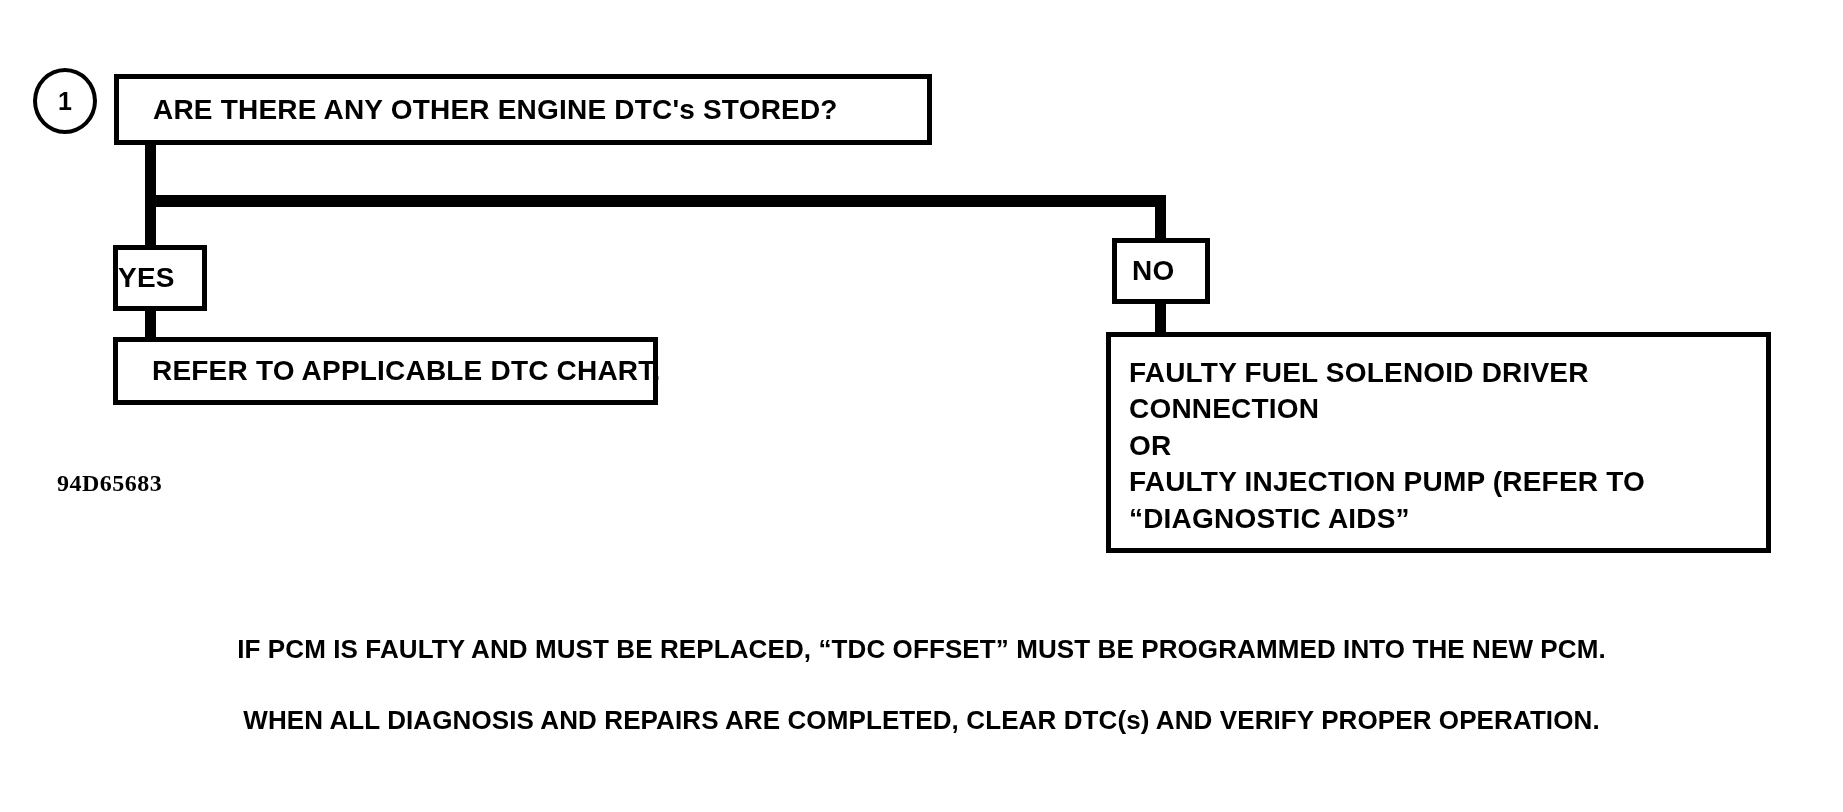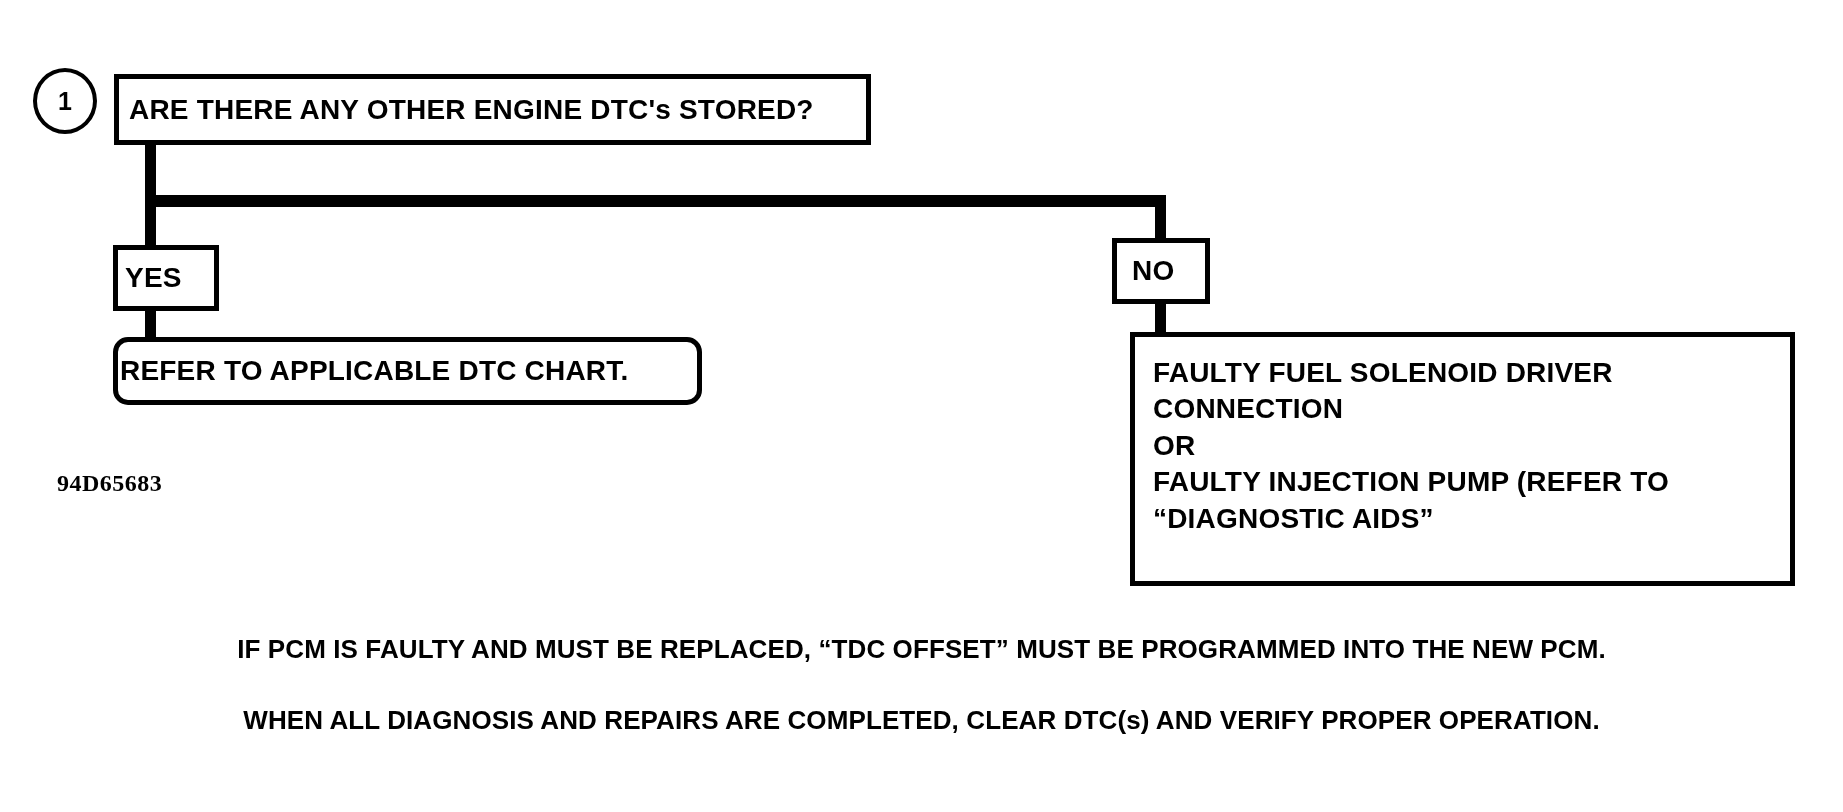--- a/index.html
+++ b/index.html
@@ -58,64 +58,62 @@
   }
   #step-marker .node-text {
     font-size: 25px;
     font-weight: 700;
   }
 
   
   #question-box {
     left: 114px;
     top: 74px;
-    width: 757px;
+    width: 818px;
     height: 71px;
-    padding-left: 10px;
+    padding-left: 34px;
   }
   #question-box .node-text { font-size: 28px; }
 
   
   #yes-box {
     left: 113px;
     top: 245px;
-    width: 106px;
+    width: 94px;
     height: 66px;
-    padding-left: 7px;
+    padding-left: 0;
   }
   #no-box {
     left: 1112px;
     top: 238px;
     width: 98px;
     height: 66px;
     padding-left: 15px;
   }
   #yes-box .node-text,
   #no-box .node-text { font-size: 28px; }
 
   
   #yes-outcome-box {
     left: 113px;
     top: 337px;
-    width: 589px;
+    width: 545px;
     height: 68px;
-    padding-left: 2px;
-    border-radius: 15px;
+    padding-left: 34px;
   }
   #yes-outcome-box .node-text { font-size: 28px; }
 
   #no-outcome-box {
     left: 1106px;
     top: 332px;
     width: 665px;
-    height: 254px;
+    height: 221px;
     padding-left: 18px;
     align-items: flex-start;
     padding-top: 18px;
-    margin-left: 24px;
   }
   #no-outcome-box .node-text {
     font-size: 28px;
     line-height: 1.30;
   }
 
   
   .connector {
     position: absolute;
     background: #000000;

